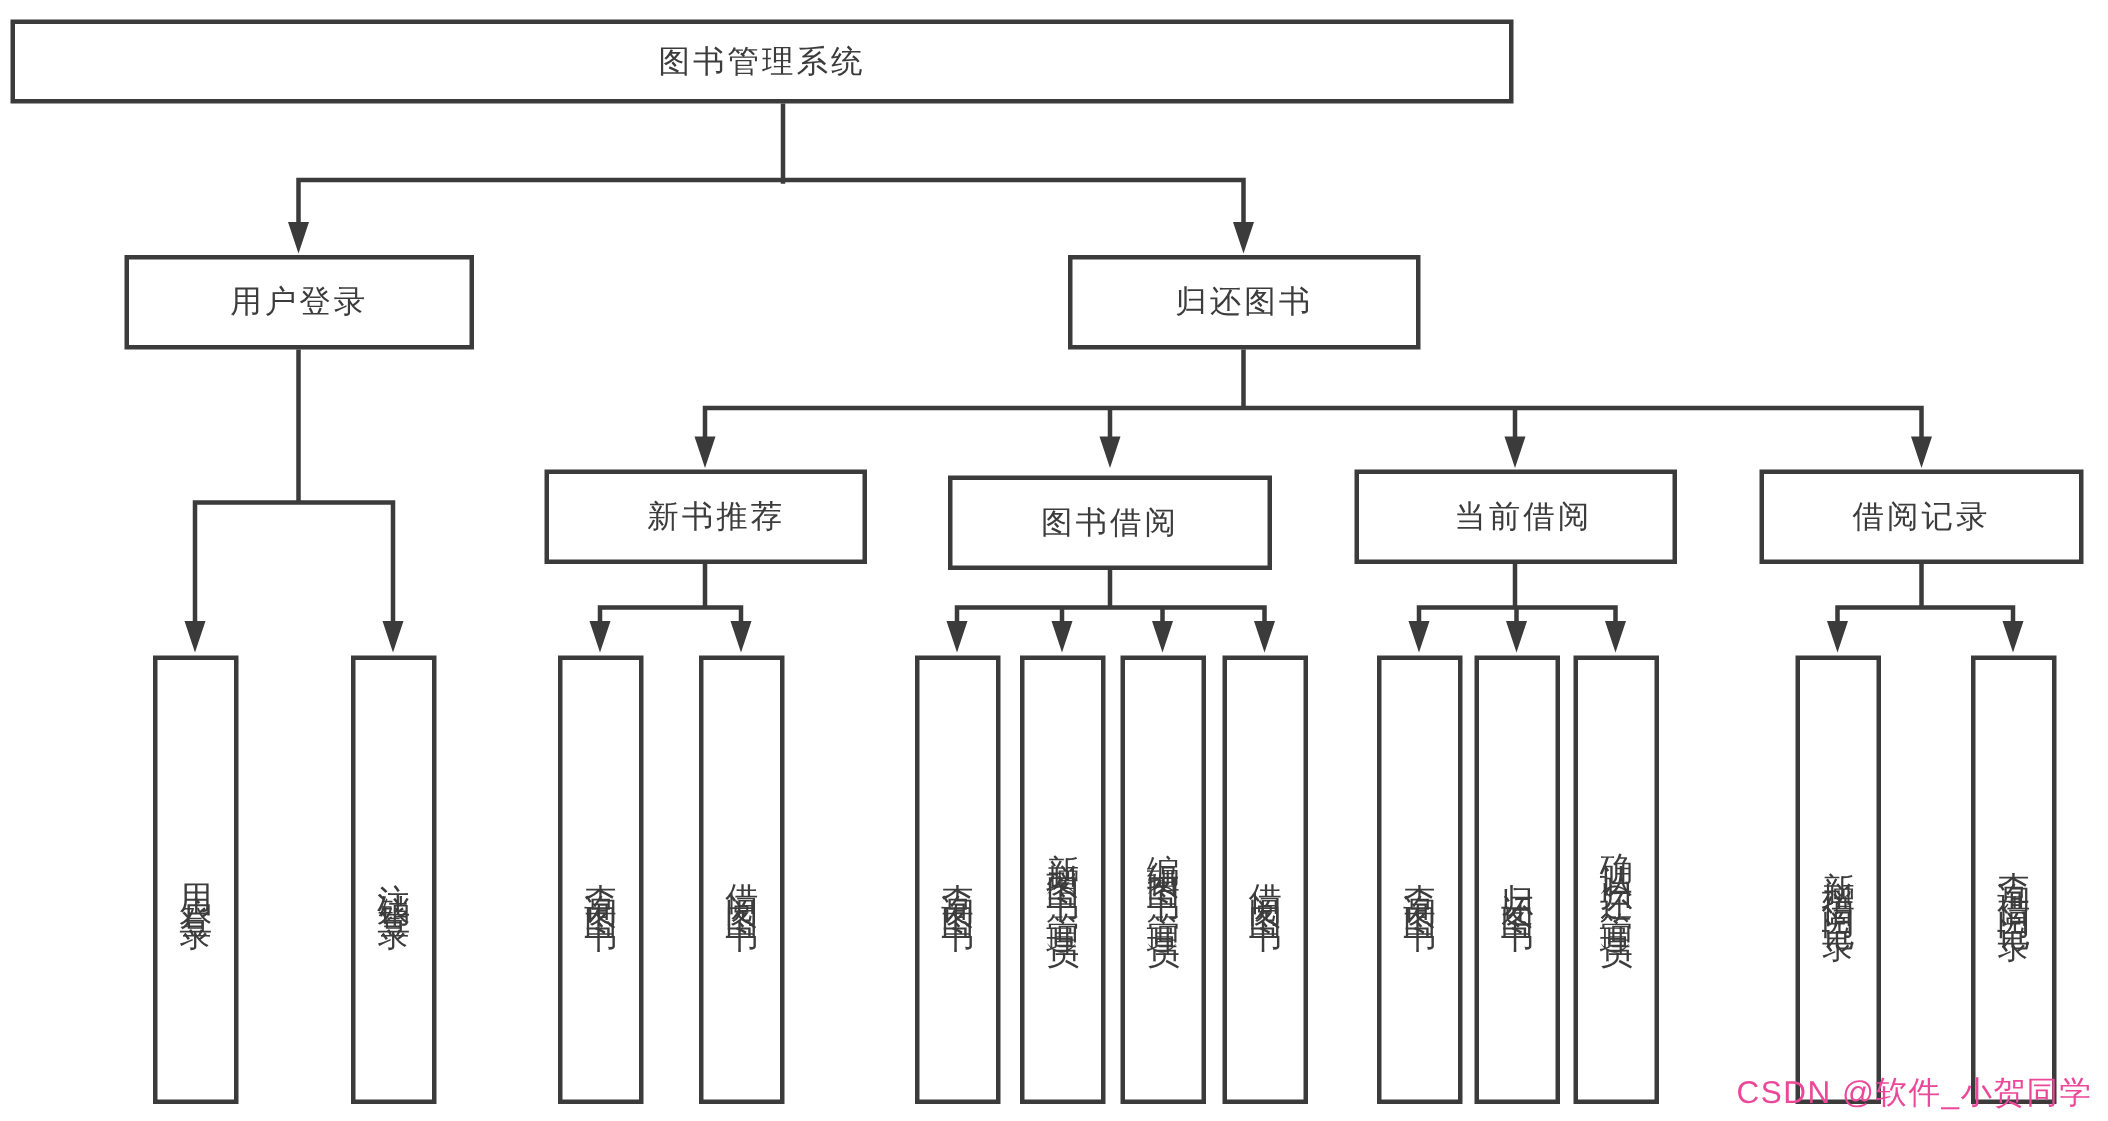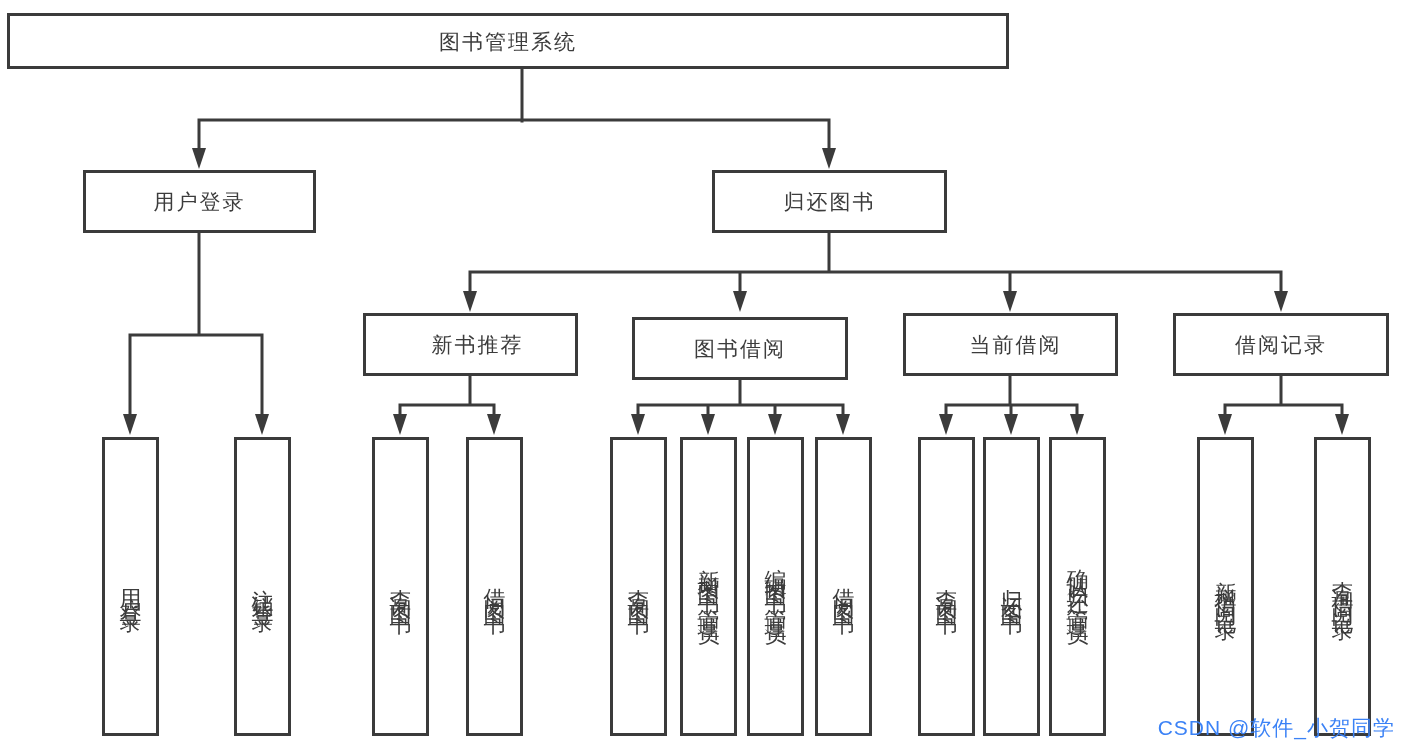--- a/index.html
+++ b/index.html
@@ -41,21 +41,21 @@
     writing-mode:vertical-rl;
     font-size:22px;
     letter-spacing:8px;
     line-height:1;
   }
   .watermark{
     position:absolute;
     right:10px;
     bottom:5px;
     font-size:21px;
-    color:#3b82f6;
+    color:#ec4899;
     letter-spacing:1px;
     z-index:3;
     white-space:nowrap;
   }
 </style>
 </head>
 <body>
 
 <div id="stage">
 

